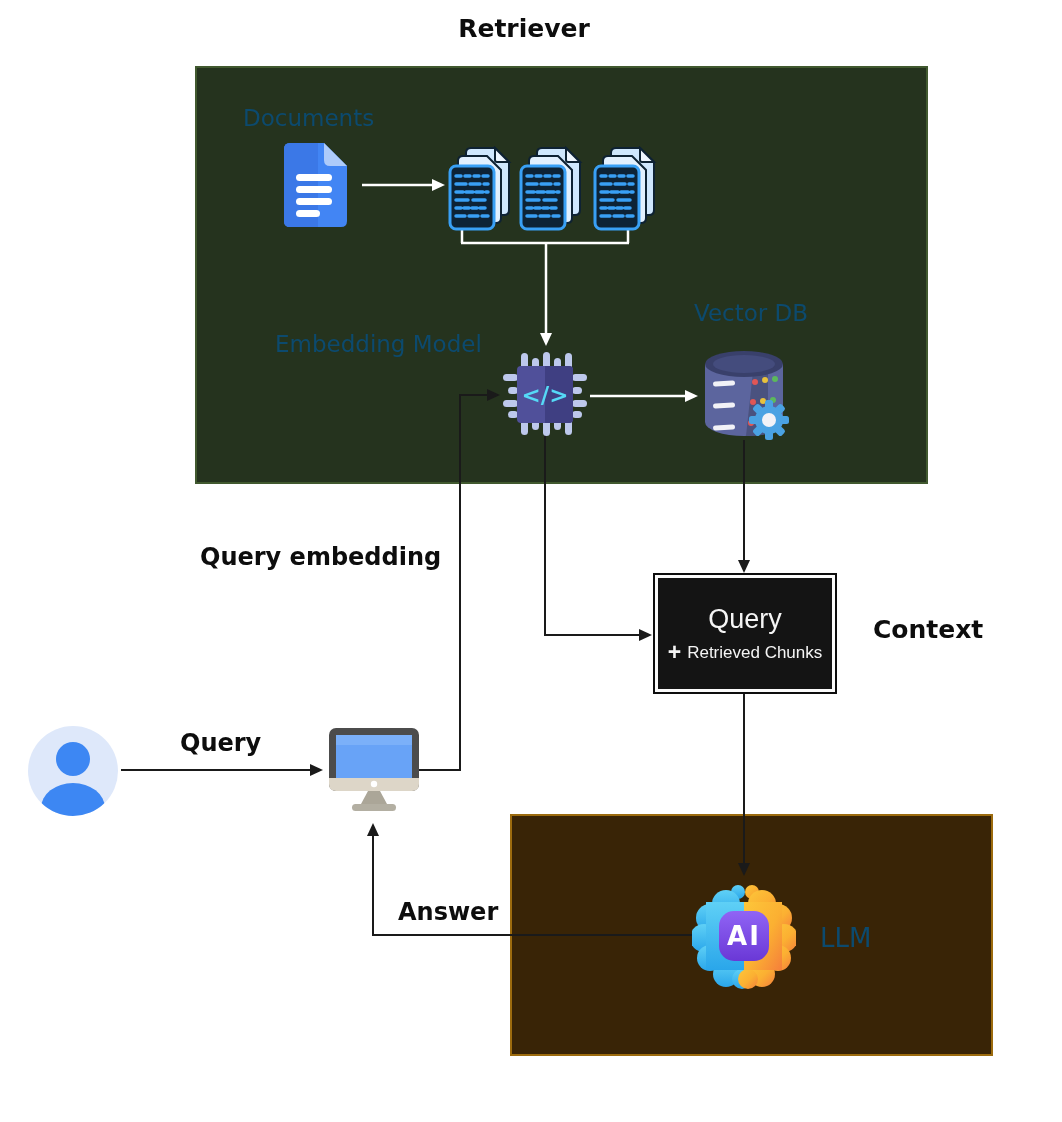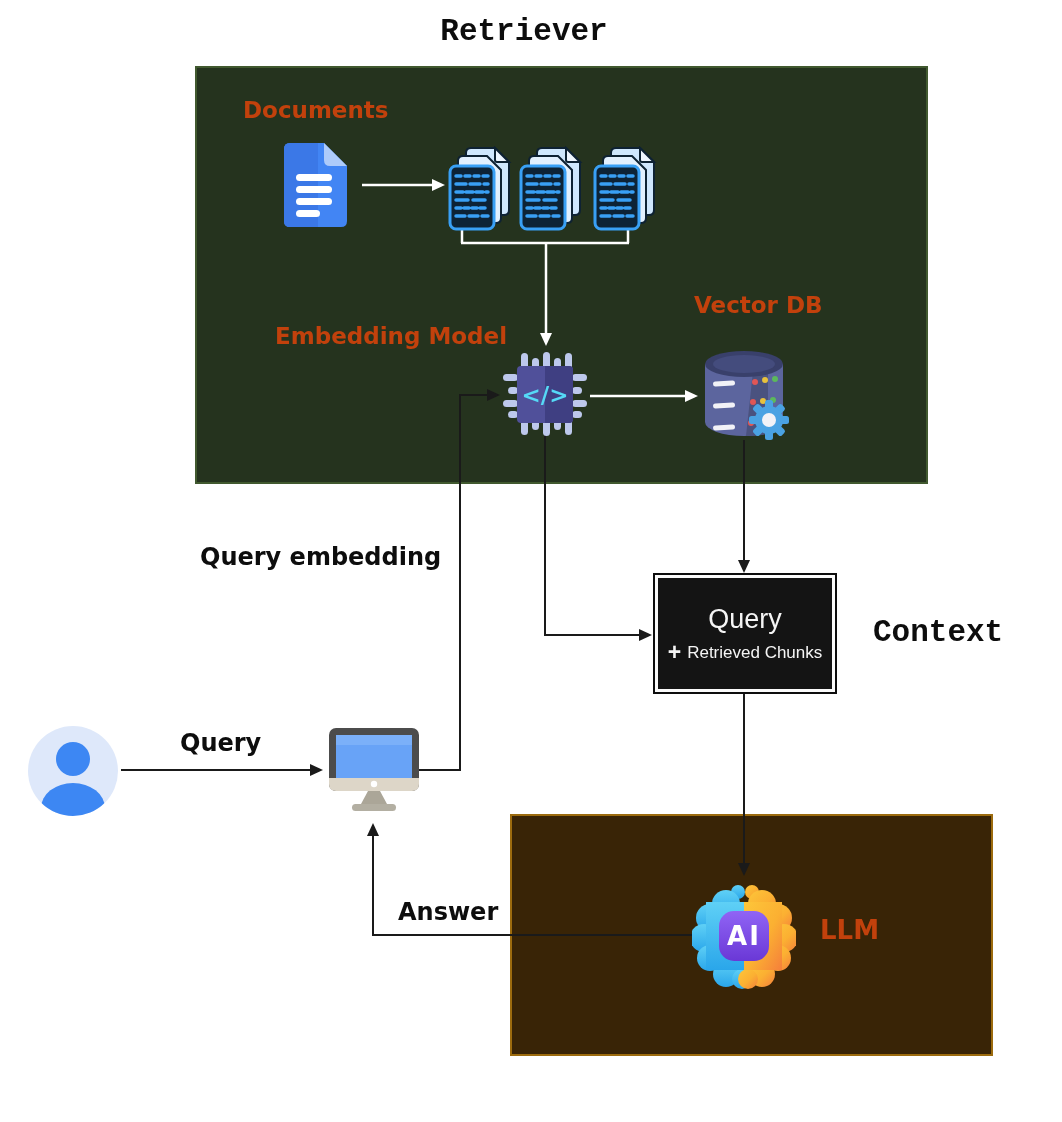--- a/index.html
+++ b/index.html
@@ -2,22 +2,22 @@
 <html><head>
 <meta charset="utf-8">
 <style>
   html,body{margin:0;padding:0;background:#ffffff;}
   #canvas{
     position:relative;width:1062px;height:1122px;background:#ffffff;overflow:hidden;
     font-family:"DejaVu Sans",sans-serif;
   }
   .abs{position:absolute;}
   .lbl{font-weight:700;color:#0d0d0d;white-space:nowrap;}
-  .lbl-white{font-weight:700;color:#c2410c;white-space:nowrap;}
-  .big{font-size:31px;font-family:Liberation Mono, monospace;}
+  .lbl-white{font-weight:400;color:#0c4a6e;white-space:nowrap;margin-top:8px;}
+  .big{font-size:25px;}
   .mid{font-size:23px;}
   .mid2{font-size:24px;}
 
   #retriever-box{
     left:195px;top:66px;width:733px;height:418px;
     background:#25331e;border:2px solid #41592f;box-sizing:border-box;
   }
   #generator-box{
     left:510px;top:814px;width:483px;height:242px;
     background:#392406;border:2px solid #9c6b0e;box-sizing:border-box;

